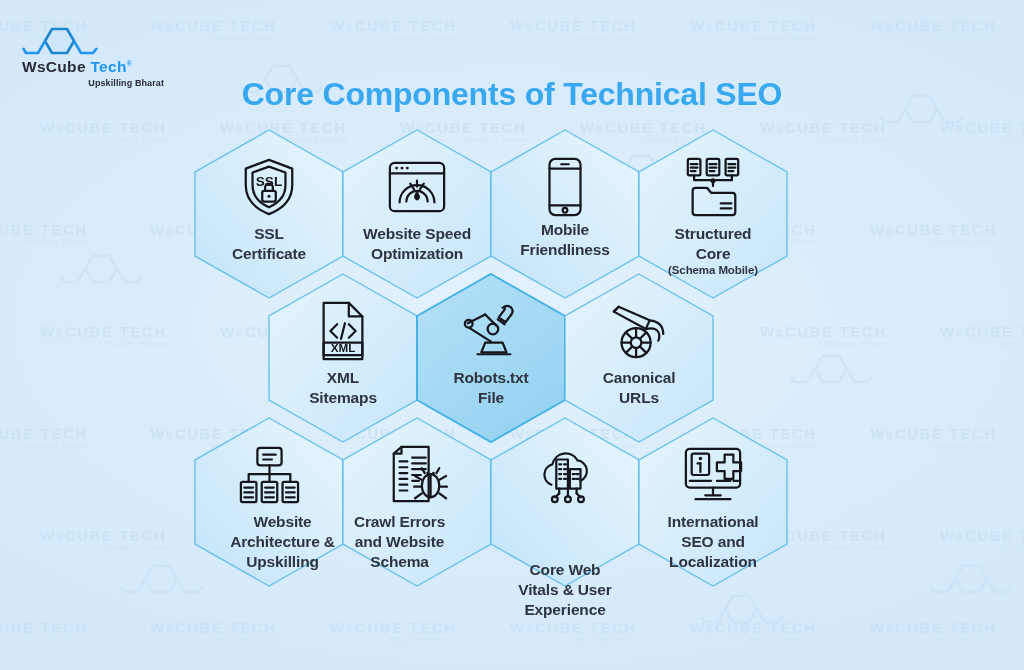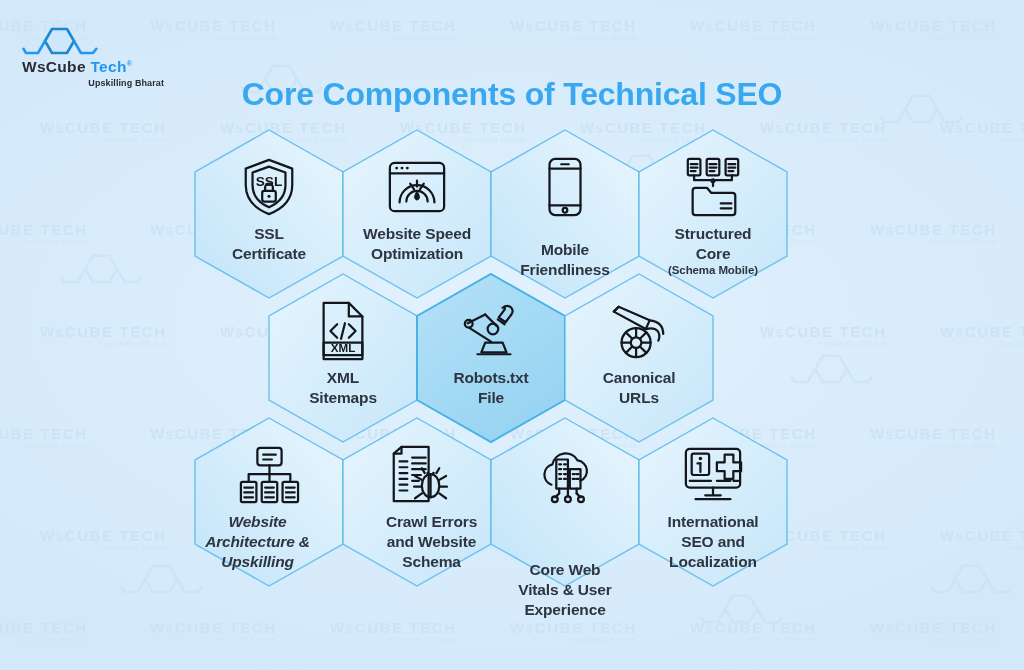--- a/index.html
+++ b/index.html
@@ -332,21 +332,21 @@
     <path d="M32 36 c4 5 4 8 0 10 c-4-2-4-5 0-10 Z" fill="#14161c" stroke="none"></path>
         </svg></div>
       <div class="cell-label" style="left: 329.5px; width: 175px; top: 224px;"><span>Website Speed</span><br><span>Optimization</span></div>
       <div class="cell-icon" style="left: 534px; top: 156px;"><svg width="62" height="62" viewBox="0 0 64 64" fill="none" stroke="#14161c" stroke-width="2.3" stroke-linecap="round" stroke-linejoin="round">
     <rect x="16" y="3" width="32" height="58" rx="6"></rect>
     <path d="M16 13 H48"></path>
           <path d="M16 51 H48"></path>
     <rect x="27" y="7.5" width="10" height="2" rx="1" fill="#14161c" stroke="none"></rect>
     <circle cx="32" cy="56" r="2.4"></circle>
         </svg></div>
-      <div class="cell-label" style="left: 477.5px; width: 175px; top: 240px;"><span>Mobile</span><br><span>Friendliness</span></div>
+      <div class="cell-label" style="left: 477.5px; width: 175px; top: 220px;"><span>Mobile</span><br><span>Friendliness</span></div>
       <div class="cell-icon" style="left: 682px; top: 156px;"><svg width="62" height="62" viewBox="0 0 64 64" fill="none" stroke="#14161c" stroke-width="2.3" stroke-linecap="round" stroke-linejoin="round">
     <rect x="6" y="3" width="13" height="17" rx="1.6"></rect>
     <rect x="25.5" y="3" width="13" height="17" rx="1.6"></rect>
     <rect x="45" y="3" width="13" height="17" rx="1.6"></rect>
     <path d="M9 8.5 h7 M9 12 h7 M9 15.5 h5"></path>
     <path d="M28.5 8.5 h7 M28.5 12 h7 M28.5 15.5 h5"></path>
     <path d="M48 8.5 h7 M48 12 h7 M48 15.5 h5"></path>
     <path d="M12.5 20 v5 H32 M51.5 20 v5 H32 M32 25 v6"></path>
     <circle cx="32" cy="25.5" r="2.6" fill="#14161c" stroke="none"></circle>
     <path d="M14 33 h12 l4 5 h22 a3 3 0 0 1 3 3 v17 a3 3 0 0 1-3 3 H14 a3 3 0 0 1-3-3 V36 a3 3 0 0 1 3-3 Z"></path>
@@ -391,34 +391,34 @@
     <rect x="20" y="4" width="25" height="18" rx="3"></rect>
     <path d="M26 11 h13 M26 16 h9"></path>
     <path d="M32.5 22 v9 M11 31 h43 M11 31 v8 M32.5 31 v8 M54 31 v8"></path>
     <rect x="3" y="39" width="16" height="21" rx="1.6"></rect>
     <rect x="24.5" y="39" width="16" height="21" rx="1.6"></rect>
     <rect x="46" y="39" width="16" height="21" rx="1.6"></rect>
     <path d="M6.5 45 h9 M6.5 50 h9 M6.5 55 h9"></path>
     <path d="M28 45 h9 M28 50 h9 M28 55 h9"></path>
     <path d="M49.5 45 h9 M49.5 50 h9 M49.5 55 h9"></path>
         </svg></div>
-      <div class="cell-label" style="left: 170px; width: 175px; top: 512px; font-style: italic;"><span>Website</span><br><span>Architecture &amp;</span><br><span>Upskilling</span></div>
+      <div class="cell-label" style="left: 195px; width: 175px; top: 512px;"><span>Website</span><br><span>Architecture &amp;</span><br><span>Upskilling</span></div>
       <div class="cell-icon" style="left: 386px; top: 444px;"><svg width="62" height="62" viewBox="0 0 64 64" fill="none" stroke="#14161c" stroke-width="2.3" stroke-linecap="round" stroke-linejoin="round">
     <path d="M8 10 l8-7 h28 v56 H8 Z"></path>
     <path d="M16 3 v7 H8"></path>
     <path d="M14 18 h8 M14 24 h8 M14 30 h8 M14 36 h8 M14 42 h8 M14 48 h8
              M27 14 h14 M27 20 h14 M27 26 h14 M27 32 h9 M27 38 h7"></path>
     <ellipse cx="46" cy="43" rx="9" ry="12"></ellipse>
     <path d="M46 31 v24"></path>
     <path d="M40 30 l-3-5 M52 30 l3-5"></path>
     <path d="M37 37 l-7-4 M55 37 l7-4 M37 44 h-8 M55 44 h8 M37 51 l-7 5 M55 51 l7 5"></path>
     <circle cx="43" cy="30" r="1.4" fill="#14161c" stroke="none"></circle>
     <circle cx="49" cy="30" r="1.4" fill="#14161c" stroke="none"></circle>
         </svg></div>
-      <div class="cell-label" style="left: 344px; width: 175px; top: 512px;"><span>Crawl Errors</span><br><span>and Website</span><br><span>Schema</span></div>
+      <div class="cell-label" style="left: 312px; width: 175px; top: 512px;"><span>Crawl Errors</span><br><span>and Website</span><br><span>Schema</span></div>
       <div class="cell-icon" style="left: 534px; top: 444px;"><svg width="62" height="62" viewBox="0 0 64 64" fill="none" stroke="#14161c" stroke-width="2.3" stroke-linecap="round" stroke-linejoin="round">
     <path d="M18 42 a11 11 0 0 1 1-21 a14 14 0 0 1 26-4 a11 11 0 0 1 3 21"></path>
     <rect x="23" y="16" width="12" height="30"></rect>
     <rect x="37" y="26" width="11" height="20"></rect>
     <path d="M26 21 h2 M31 21 h2 M26 26 h2 M31 26 h2 M26 31 h2 M31 31 h2 M26 36 h2 M31 36 h2"></path>
     <path d="M40 31 h2 M44 31 h2 M40 36 h2 M44 36 h2"></path>
     <path d="M26 46 v5 M35 46 v8 M44 46 v5"></path>
     <path d="M26 51 l-4 4 M44 51 l4 4"></path>
     <circle cx="21.5" cy="57" r="3"></circle>
     <circle cx="35" cy="57" r="3"></circle>

